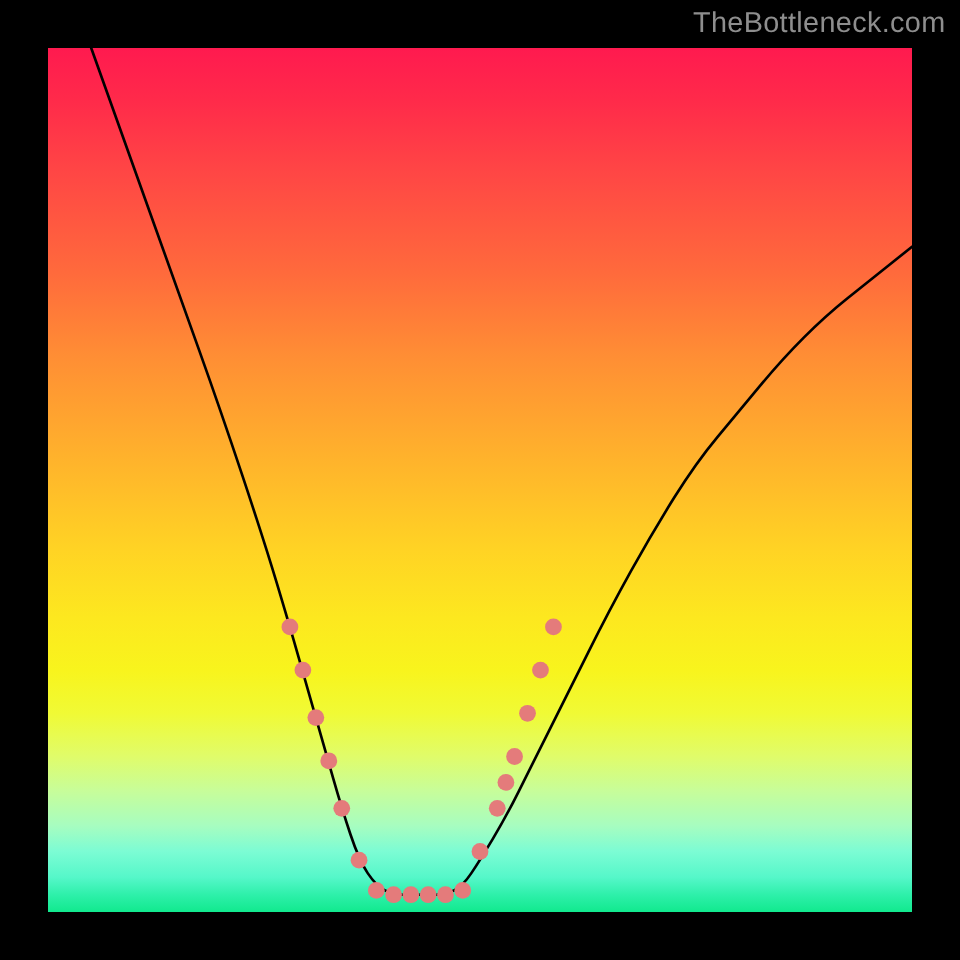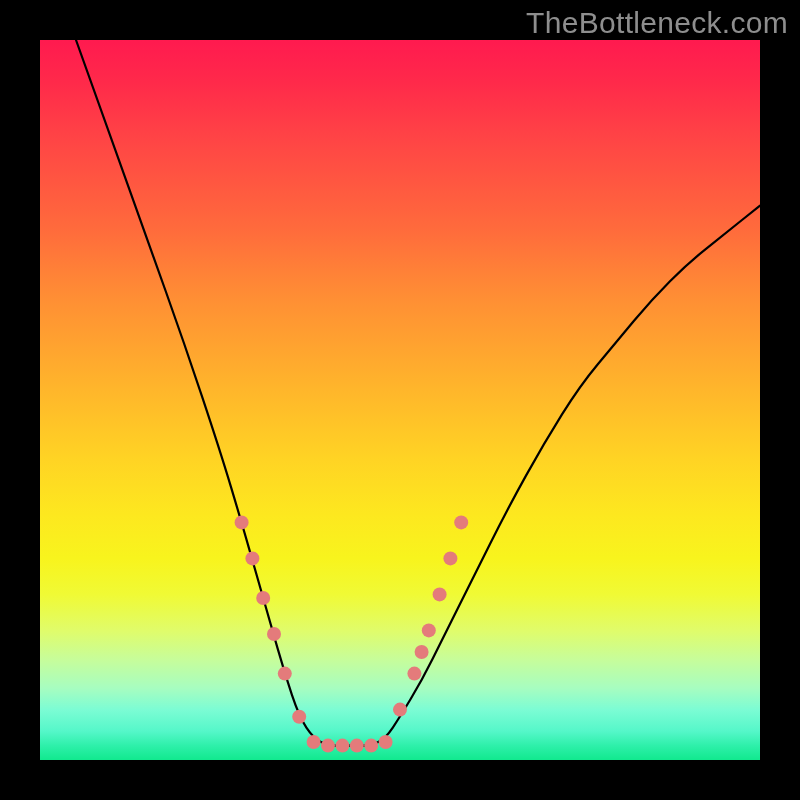--- a/index.html
+++ b/index.html
@@ -41,21 +41,21 @@
       #55f7c9 96%,
       #2ef0aa 98%,
       #11e98e 100%
     );
   }
   .watermark {
     position: absolute;
     top: 6px;
     right: 12px;
     color: #8e8e8e;
-    font-size: 30px;
+    font-size: 24px;
     font-weight: 500;
     letter-spacing: 0.3px;
     user-select: none;
   }
   svg.overlay {
     position: absolute;
     left: 0;
     top: 0;
     width: 720px;
     height: 720px;

